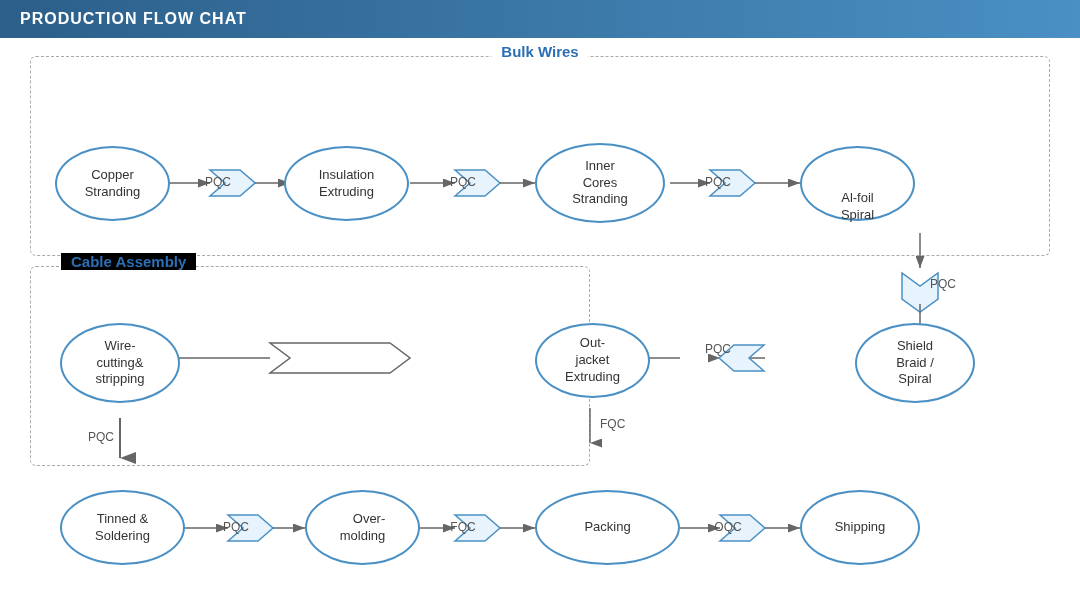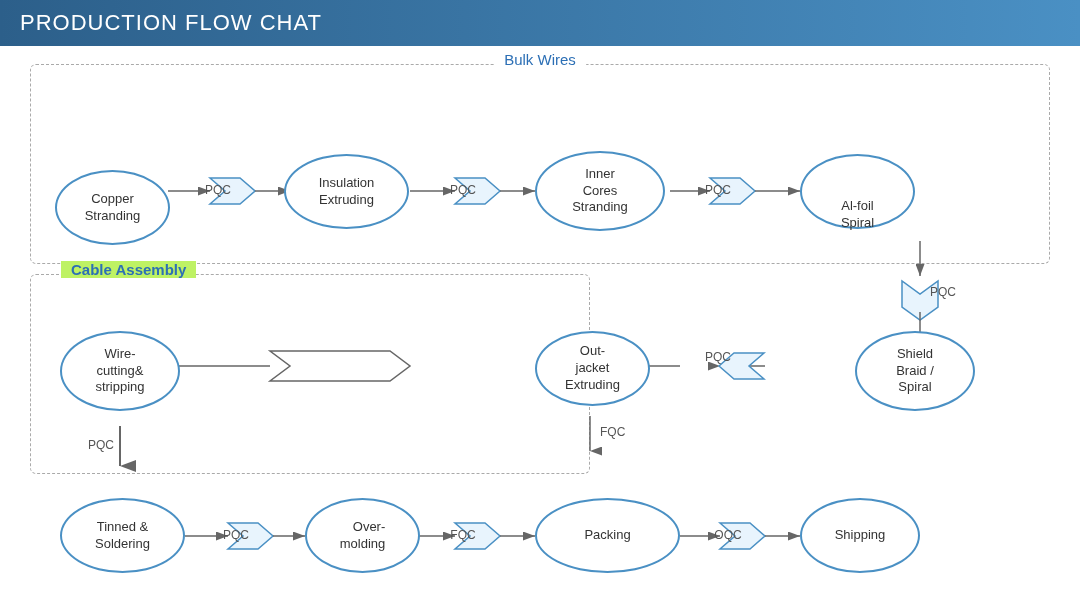--- a/index.html
+++ b/index.html
@@ -7,22 +7,22 @@
       width: 1080px;
       height: 607px;
       background: #ffffff;
       font-family: Arial, sans-serif;
       overflow: hidden;
     }
 
     .header {
       background: linear-gradient(to right, #2c5f8a, #4a90c4);
       color: white;
-      font-size: 22px;
-      font-weight: normal;
+      font-size: 16px;
+      font-weight: bold;
       padding: 10px 20px;
       letter-spacing: 1px;
     }
 
     .main-content {
       padding: 18px 30px;
       position: relative;
       height: 560px;
     }
 
@@ -36,21 +36,21 @@
       border: 1.5px dashed #aaa;
       border-radius: 6px;
     }
 
     .bulk-wires-label {
       position: absolute;
       top: -14px;
       left: 50%;
       transform: translateX(-50%);
       color: #2c6fb5;
-      font-weight: normal;
+      font-weight: bold;
       font-size: 15px;
       background: #fff;
       padding: 0 10px;
     }
 
     
     .cable-assembly-box {
       position: absolute;
       top: 228px;
       left: 30px;
@@ -60,21 +60,21 @@
       border-radius: 6px;
     }
 
     .cable-assembly-label {
       position: absolute;
       top: -14px;
       left: 30px;
       color: #2c6fb5;
       font-weight: bold;
       font-size: 15px;
-      background: #bef264;
+      background: #000000;
       padding: 0 10px;
     }
 
     
     .ellipse {
       position: absolute;
       border: 2px solid #4a90c4;
       border-radius: 50%;
       display: flex;
       align-items: center;
@@ -180,21 +180,21 @@
 
     <text x="600" y="390" font-size="12" fill="#555" text-anchor="start" font-family="Arial">FQC</text>
 
     <text x="88" y="403" font-size="12" fill="#555" text-anchor="start" font-family="Arial">PQC</text>
 
     <text x="236" y="493" font-size="12" fill="#555" text-anchor="middle" font-family="Arial">PQC</text>
     <text x="463" y="493" font-size="12" fill="#555" text-anchor="middle" font-family="Arial">FQC</text>
     <text x="728" y="493" font-size="12" fill="#555" text-anchor="middle" font-family="Arial">OQC</text>
   </svg>
 
-  <div class="ellipse" style="left:55px; top:124px; width:115px; height:75px;">
+  <div class="ellipse" style="left:55px; top:108px; width:115px; height:75px;">
     <span style="white-space:pre-line;">Copper
 Stranding</span>
   </div>
 
   <div class="ellipse" style="left:284px; top:108px; width:125px; height:75px;">
     <span style="white-space:pre-line;">Insulation
 Extruding</span>
   </div>
 
   <div class="ellipse" style="left:535px; top:105px; width:130px; height:80px;">

